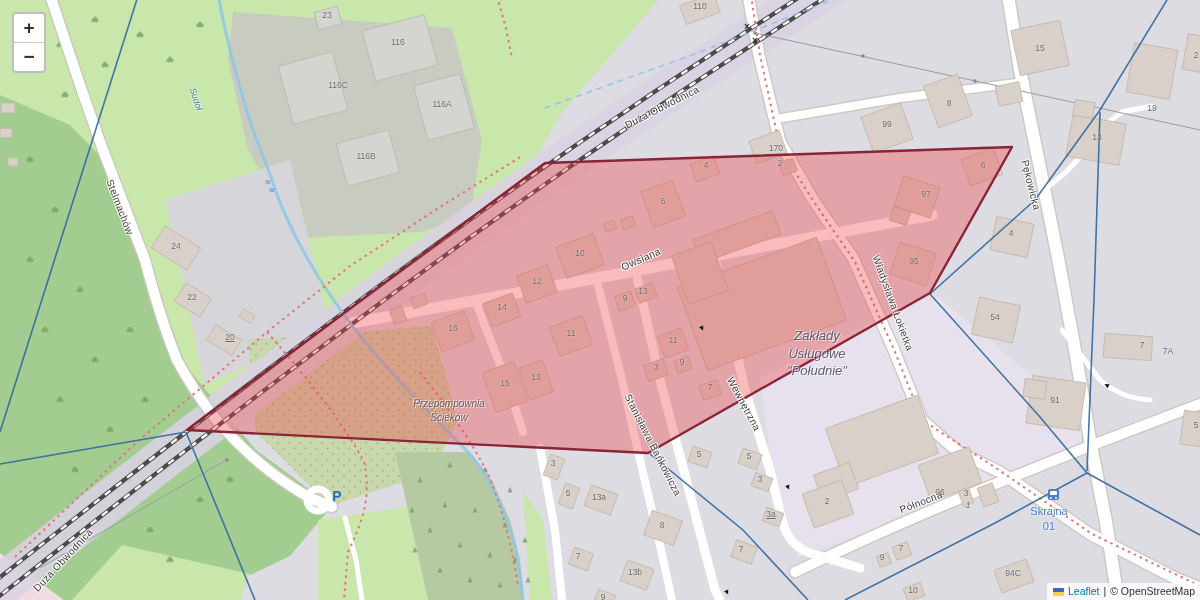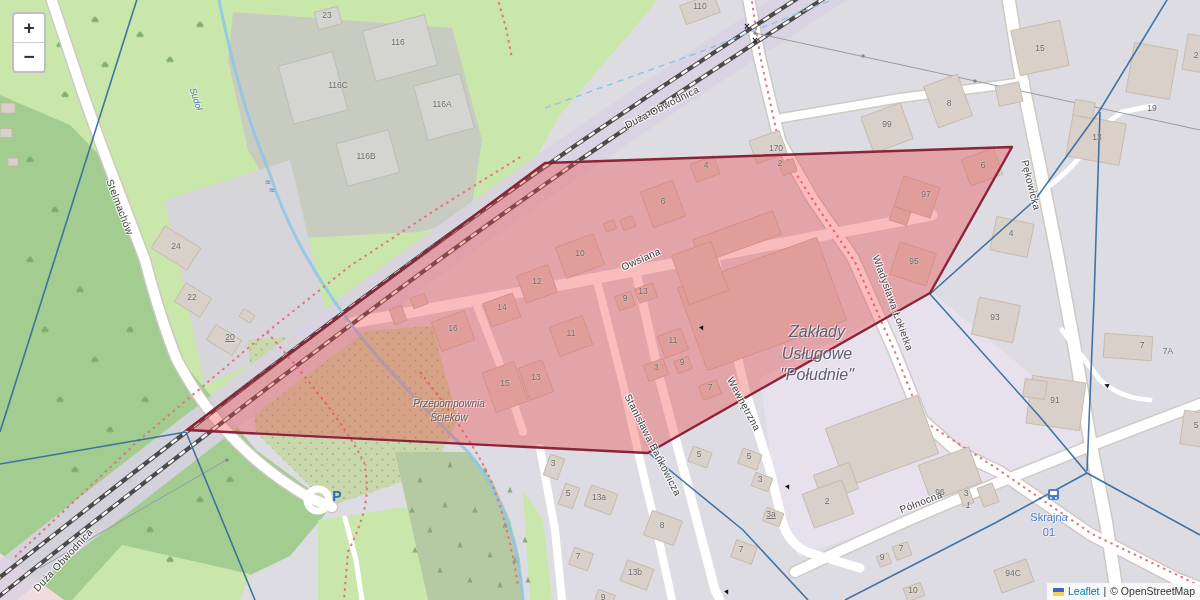--- a/index.html
+++ b/index.html
@@ -276,24 +276,24 @@
       <span class="lbl street" style="left: 63px; top: 560px; transform: translate(-50%, -50%) rotate(-47deg);">Duża Obwodnica</span>
       <span class="lbl street" style="left: 120px; top: 207px; transform: translate(-50%, -50%) rotate(69deg);">Stelmachów</span>
       <span class="lbl street" style="left: 641px; top: 259px; transform: translate(-50%, -50%) rotate(-24deg);">Owsiana</span>
       <span class="lbl street" style="left: 893px; top: 303px; transform: translate(-50%, -50%) rotate(70deg);">Władysława Łokietka</span>
       <span class="lbl street" style="left: 1031px; top: 185px; transform: translate(-50%, -50%) rotate(76deg);">Pękowicka</span>
       <span class="lbl street" style="left: 653px; top: 445px; transform: translate(-50%, -50%) rotate(63deg);">Stanisława Bańkowicza</span>
       <span class="lbl street" style="left: 744px; top: 404px; transform: translate(-50%, -50%) rotate(62deg);">Wewnętrzna</span>
       <span class="lbl street" style="left: 921px; top: 502px; transform: translate(-50%, -50%) rotate(-21deg);">Północna</span>
       <span class="lbl place" style="left: 449px; top: 402px; transform: translate(-50%, -50%); color: rgb(110, 95, 95); font-size: 10px; font-style: italic; margin-top: 8px;">Przepompownia
 Ścieków</span>
-      <span class="lbl place" style="left: 817px; top: 353px; transform: translate(-50%, -50%); color: rgb(95, 95, 118); font-size: 16px; font-style: italic;">Zakłady
+      <span class="lbl place" style="left: 817px; top: 353px; transform: translate(-50%, -50%); color: rgb(95, 95, 118); font-size: 13px; font-style: italic;">Zakłady
 Usługowe
 "Południe"</span>
-      <span class="lbl place" style="left: 1049px; top: 519px; transform: translate(-50%, -50%); color: rgb(74, 126, 199); font-size: 11px; margin-top: 6px;">Skrajna
+      <span class="lbl place" style="left: 1049px; top: 519px; transform: translate(-50%, -50%); color: rgb(74, 126, 199); font-size: 11px;">Skrajna
 01</span>
       <span class="lbl place" style="left: 196px; top: 99px; transform: translate(-50%, -50%) rotate(72deg); color: rgb(79, 127, 174); font-size: 9px; font-style: italic;">Sudoł</span>
       <span class="lbl house" style="left: 327px; top: 15px; transform: translate(-50%, -50%);">23</span>
       <span class="lbl house" style="left: 398px; top: 42px; transform: translate(-50%, -50%);">116</span>
       <span class="lbl house" style="left: 313px; top: 85px; transform: translate(-50%, -50%); margin-left: 25px;">116C</span>
       <span class="lbl house" style="left: 442px; top: 104px; transform: translate(-50%, -50%);">116A</span>
       <span class="lbl house" style="left: 366px; top: 156px; transform: translate(-50%, -50%);">116B</span>
       <span class="lbl house" style="left: 700px; top: 6px; transform: translate(-50%, -50%);">110</span>
       <span class="lbl house" style="left: 776px; top: 148px; transform: translate(-50%, -50%);">170</span>
       <span class="lbl house" style="left: 780px; top: 163px; transform: translate(-50%, -50%);">2</span>
@@ -302,21 +302,21 @@
       <span class="lbl house" style="left: 887px; top: 124px; transform: translate(-50%, -50%);">99</span>
       <span class="lbl house" style="left: 949px; top: 103px; transform: translate(-50%, -50%);">8</span>
       <span class="lbl house" style="left: 1040px; top: 48px; transform: translate(-50%, -50%);">15</span>
       <span class="lbl house" style="left: 1152px; top: 68px; transform: translate(-50%, -50%); margin-top: 40px;">19</span>
       <span class="lbl house" style="left: 1196px; top: 55px; transform: translate(-50%, -50%);">2</span>
       <span class="lbl house" style="left: 1097px; top: 137px; transform: translate(-50%, -50%);">13</span>
       <span class="lbl house" style="left: 983px; top: 165px; transform: translate(-50%, -50%);">6</span>
       <span class="lbl house" style="left: 918px; top: 194px; transform: translate(-50%, -50%); margin-left: 8px;">97</span>
       <span class="lbl house" style="left: 914px; top: 261px; transform: translate(-50%, -50%);">95</span>
       <span class="lbl house" style="left: 1011px; top: 233px; transform: translate(-50%, -50%);">4</span>
-      <span class="lbl house" style="left: 995px; top: 317px; transform: translate(-50%, -50%);">93</span>
+      <span class="lbl house" style="left: 995px; top: 317px; transform: translate(-50%, -50%);">54</span>
       <span class="lbl house" style="left: 1160px; top: 351px; transform: translate(-50%, -50%); margin-left: 8px;">7A</span>
       <span class="lbl house" style="left: 1142px; top: 345px; transform: translate(-50%, -50%);">7</span>
       <span class="lbl house" style="left: 1055px; top: 400px; transform: translate(-50%, -50%);">91</span>
       <span class="lbl house" style="left: 1196px; top: 425px; transform: translate(-50%, -50%);">5</span>
       <span class="lbl house" style="left: 176px; top: 246px; transform: translate(-50%, -50%);">24</span>
       <span class="lbl house" style="left: 192px; top: 297px; transform: translate(-50%, -50%);">22</span>
       <span class="lbl house" style="left: 230px; top: 337px; transform: translate(-50%, -50%); text-decoration: underline;">20</span>
       <span class="lbl house" style="left: 453px; top: 328px; transform: translate(-50%, -50%);">16</span>
       <span class="lbl house" style="left: 502px; top: 307px; transform: translate(-50%, -50%);">14</span>
       <span class="lbl house" style="left: 537px; top: 281px; transform: translate(-50%, -50%);">12</span>

